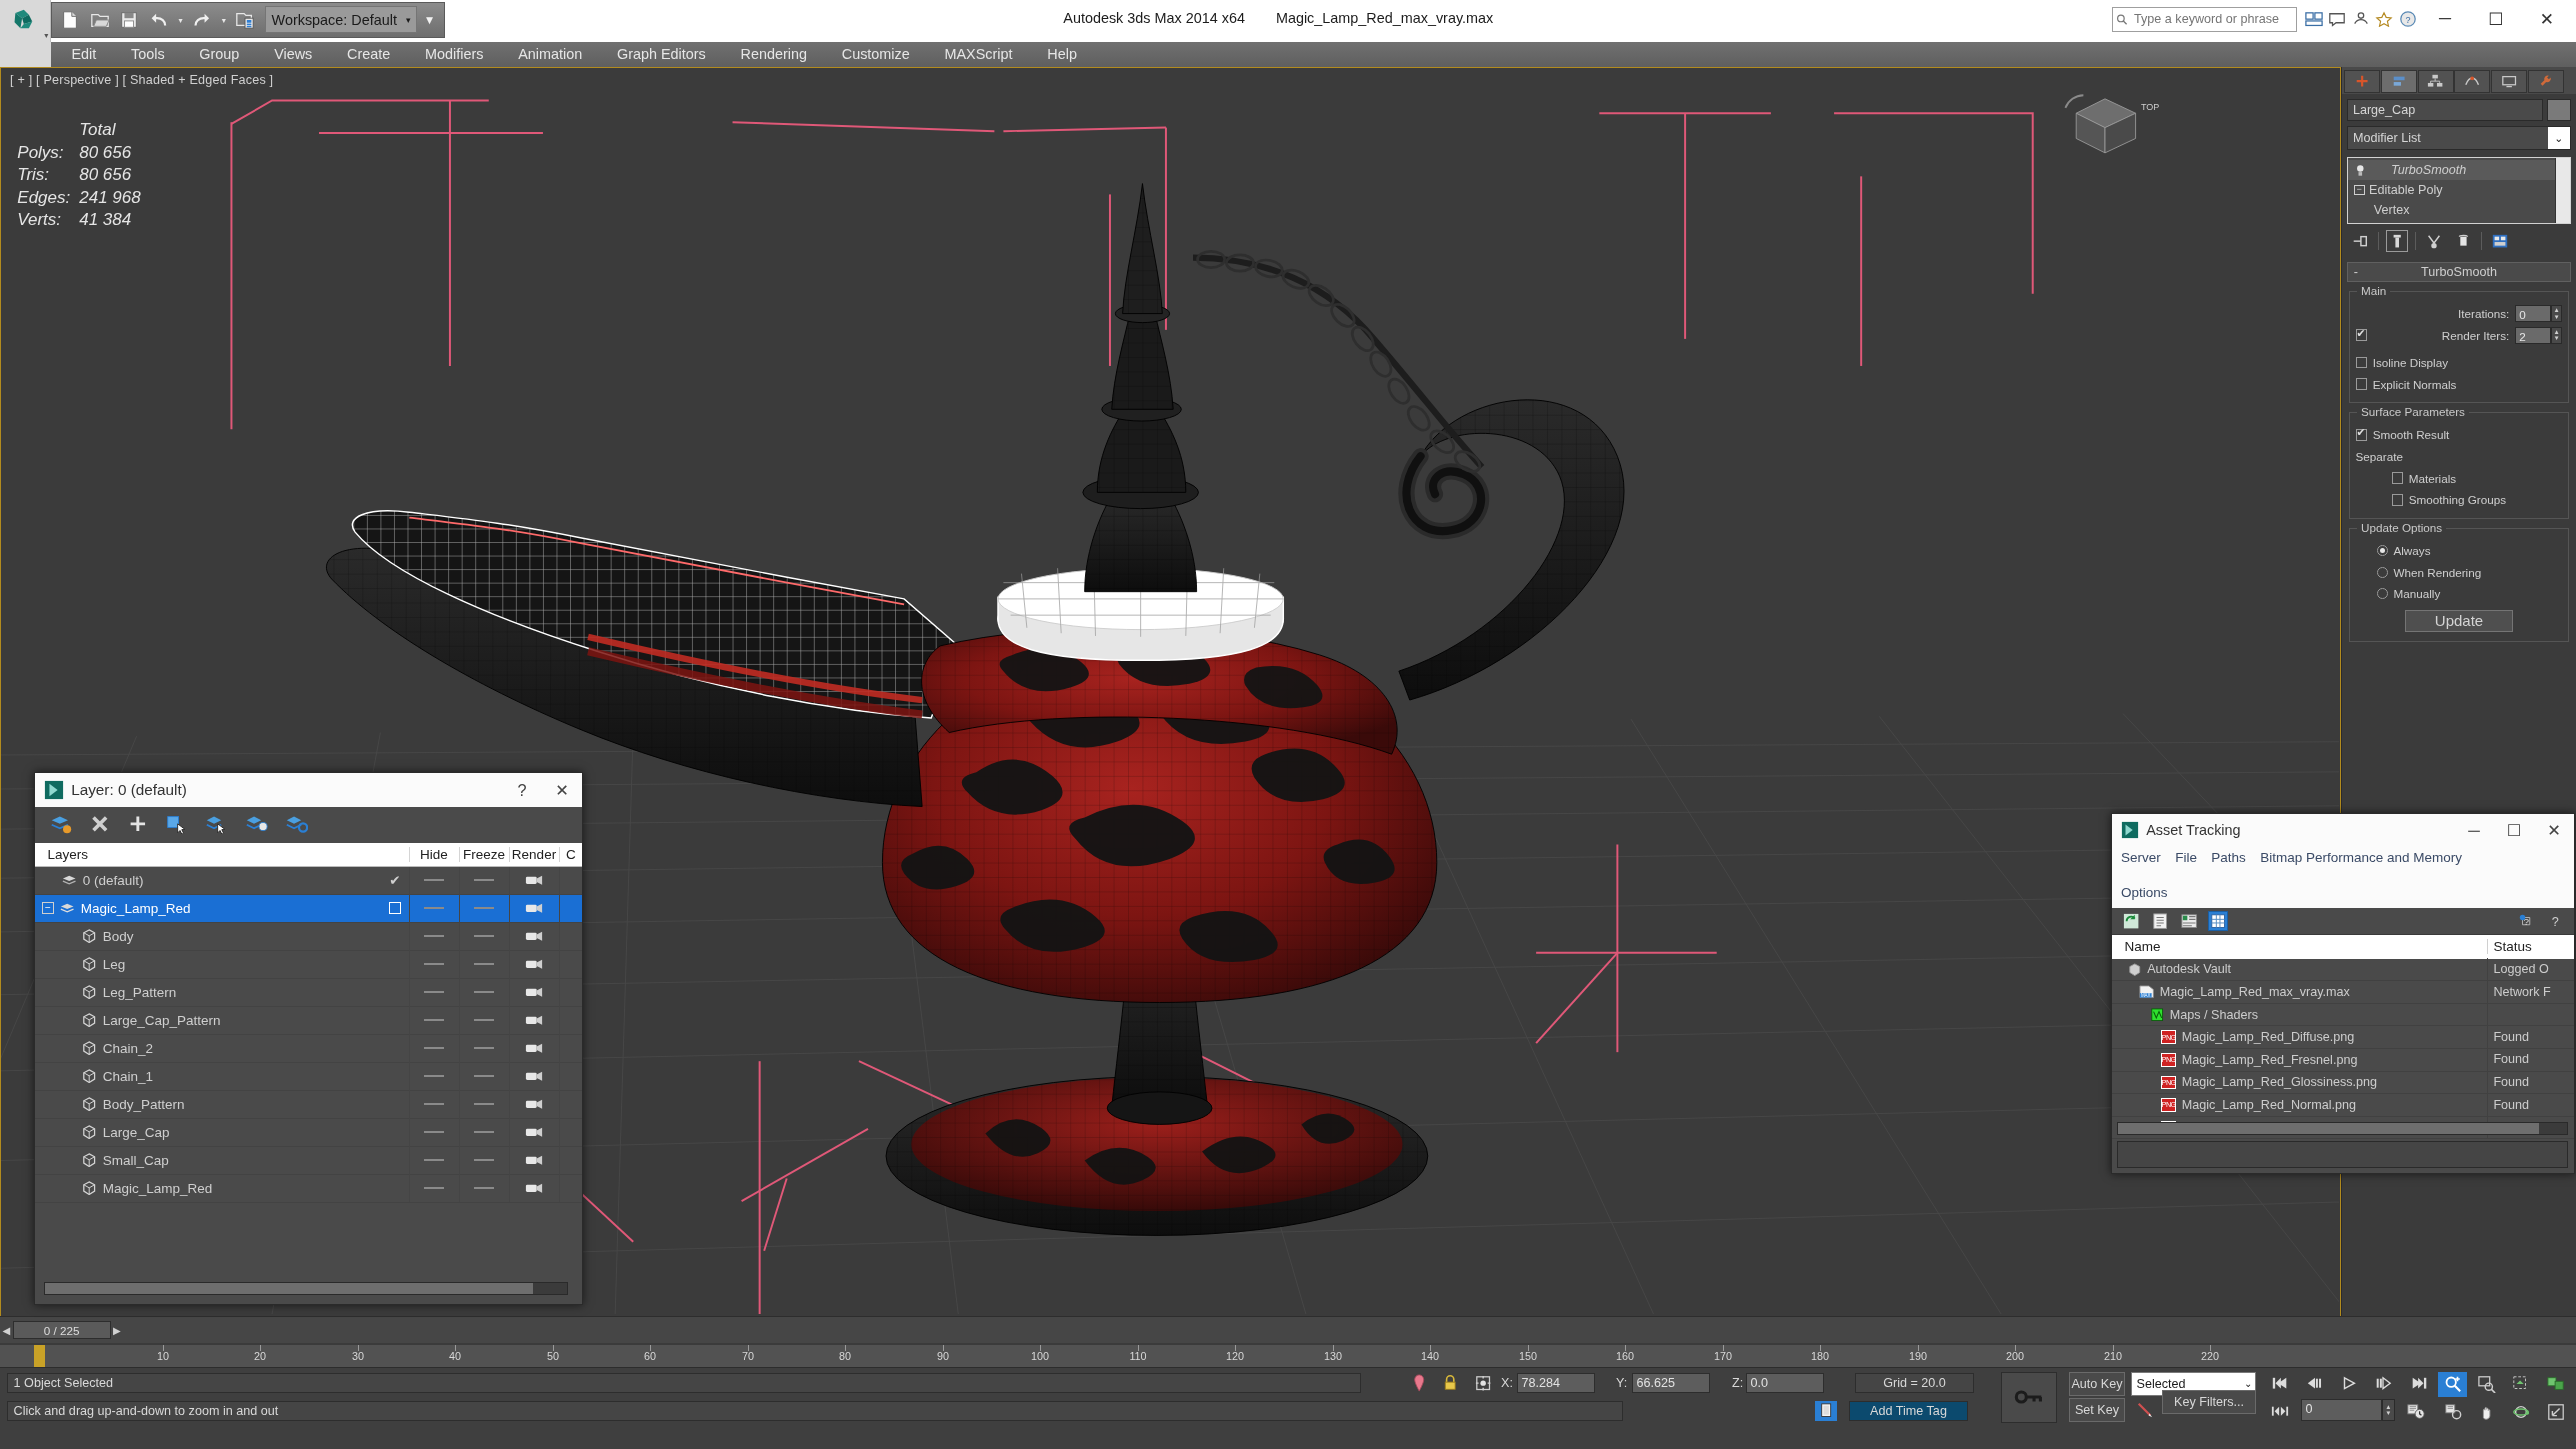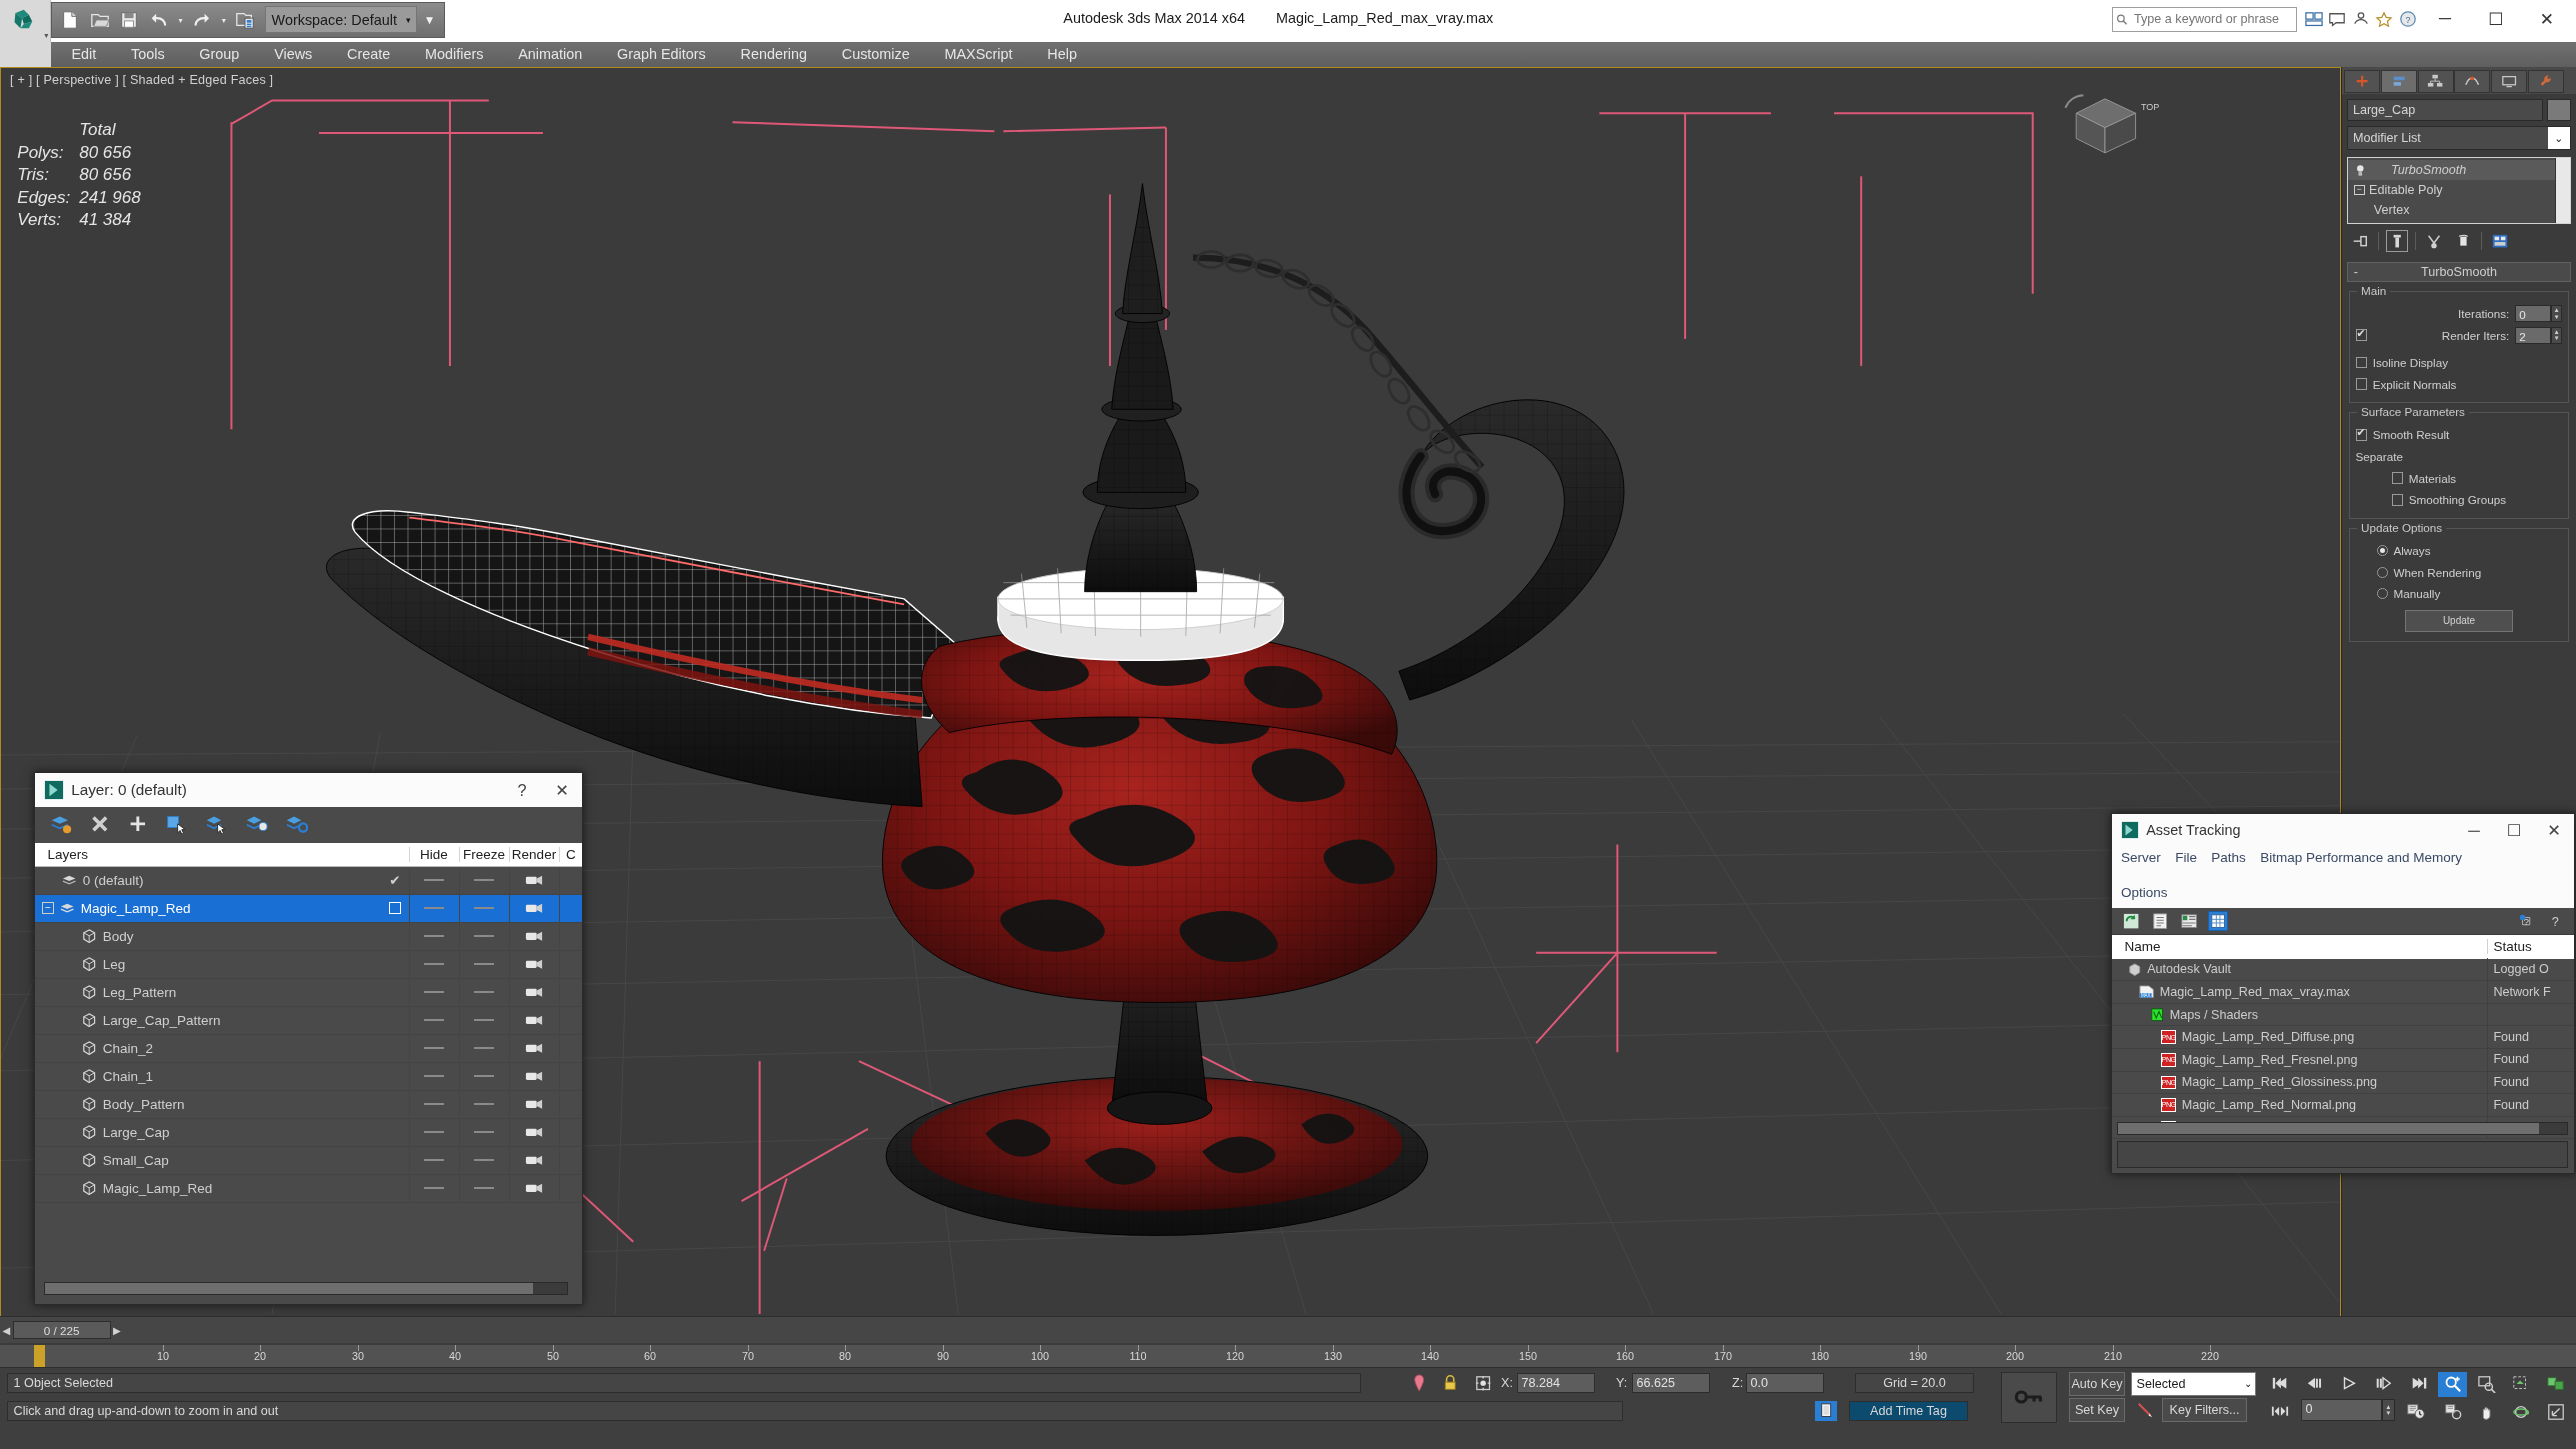--- a/index.html
+++ b/index.html
@@ -194,21 +194,21 @@
     display: flex; flex-direction: column; align-items: center; justify-content: center;
     color: #d0d0d0; font-size: 6.3px; line-height: 6.3px;
   }
   .rad { width: 10.8px; height: 10.8px; border: 0.9px solid #9a9a9a; border-radius: 50%; background: #3b3b3b; position: relative; }
   .rad.on::after {
     content: ""; position: absolute; left: 1.8px; top: 1.8px; width: 5.4px; height: 5.4px;
     border-radius: 50%; background: #e6e6e6;
   }
   #updatebtn {
     margin: 5.4px auto 1.8px auto; width: 108px; height: 21.7px; background: #4f4f4f;
-    border: 0.9px solid #747474; color: #d4d4d4; font-size: 10px;
+    border: 0.9px solid #747474; color: #d4d4d4; font-size: 15px;
     display:flex;align-items:center;justify-content:center;
   }
 
   
   #trackbar {
     position: absolute; left: 0; top: 1316px; width: 2576px; height: 27px;
     background: #464646; border-top: 0.9px solid #2d2d2d; display: flex; align-items: center;
   }
   #tb-left { width: 12.6px; height: 23.5px; display:flex;align-items:center;justify-content:center; color:#d0d0d0; font-size:10px; }
   #frameind {
@@ -1541,21 +1541,21 @@
   <div id="selset" style="left:2131px;top:3.6px;width:125px;height:24.4px">
     <span>Selected</span>
     <span style="font-size:10px">⌄</span>
   </div>
   <div class="sb-icon" style="left:2133px;top:30px;width:23.5px;height:23.5px">
     <svg width="18" height="18" viewBox="0 0 20 20">
         <path d="M3 3l13 13" stroke="#d05050" stroke-width="2.4"></path>
         <path d="M15 14l3 4-4-2z" fill="#e8e8e8"></path>
       </svg>
   </div>
-  <div id="keyfilters" style="left:2162px;top:30px;width:85px;height:24.4px">Key Filters...</div>
+  <div id="keyfilters" style="left:2162px;top:22px;width:94px;height:24.4px">Key Filters...</div>
 
   <div class="animbtn" style="left:2266px;top:3.6px">
     <svg width="20" height="14.4" viewBox="0 0 22 16">
         <rect x="3" y="2" width="2.6" height="12" fill="#dcdcdc"></rect>
         <path d="M18 2L9 8l9 6z" fill="#dcdcdc"></path>
         <path d="M12 2L6 8l6 6z" fill="#dcdcdc"></path>
       </svg>
   </div>
   <div class="animbtn" style="left:2301px;top:3.6px">
     <svg width="20" height="14.4" viewBox="0 0 22 16">

